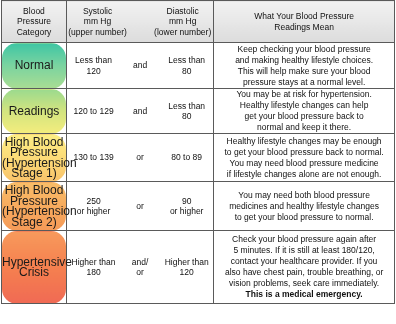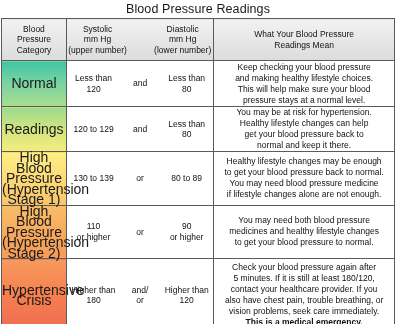--- a/index.html
+++ b/index.html
@@ -70,25 +70,26 @@
     line-height: 10.5px;
     color: #111;
     text-align: center;
   }
   .hdr-gap {
     width: 24px;
     flex: 0 0 24px;
   }
   
   .cat-cell {
-    font-size: 14px;
+    font-size: 12px;
     font-weight: bold;
     line-height: 10.5px;
     color: #1a1a1a;
     padding: 2px 1px;
+    border-radius: 15px;
   }
   .cat-normal   { background: linear-gradient(to bottom, #3fc6a4 0%, #79d3a0 48%, #a9dd93 100%); }
   .cat-elevated { background: linear-gradient(to bottom, #9bda8e 0%, #d3e47f 50%, #f4ed7d 100%); }
   .cat-stage1   { background: linear-gradient(to bottom, #fdee84 0%, #fcd977 55%, #f9c36a 100%); }
   .cat-stage2   { background: linear-gradient(to bottom, #f8bd68 0%, #f7ab5e 50%, #f59a58 100%); }
   .cat-crisis   { background: linear-gradient(to bottom, #f79a5c 0%, #f5804f 50%, #f06a54 100%); margin-left: 16px; }
   
   .num-cell {
     background: #ffffff;
     padding: 0;
@@ -130,21 +131,20 @@
   .r-elevated { height: 45px; }
   .r-stage1   { height: 48px; }
   .r-stage2   { height: 49px; }
   .r-crisis   { height: 73px; }
 </style>
 </head>
 <body>
 
 <div id="root">
 
-  <div class="chart-title">Blood Pressure Readings</div>
 
   <table class="bp-table">
     <thead>
       <tr>
         <th class="hdr-cell" style="width:64px">
           <div>Blood</div>
           <div>Pressure</div>
           <div>Category</div>
         </th>
         <th class="hdr-sd" colspan="1" style="width:144px">
@@ -254,21 +254,21 @@
       <tr class="r-stage2">
         <td class="cat-cell cat-stage2">
           <div>High Blood</div>
           <div>Pressure</div>
           <div>(Hypertension</div>
           <div>Stage 2)</div>
         </td>
         <td class="num-cell">
           <div class="num-inner">
             <div class="num-sys">
-              <div>110</div>
+              <div>250</div>
               <div>or higher</div>
             </div>
             <div class="num-conj">
               <div>or</div>
             </div>
             <div class="num-dia">
               <div>90</div>
               <div>or higher</div>
             </div>
           </div>

